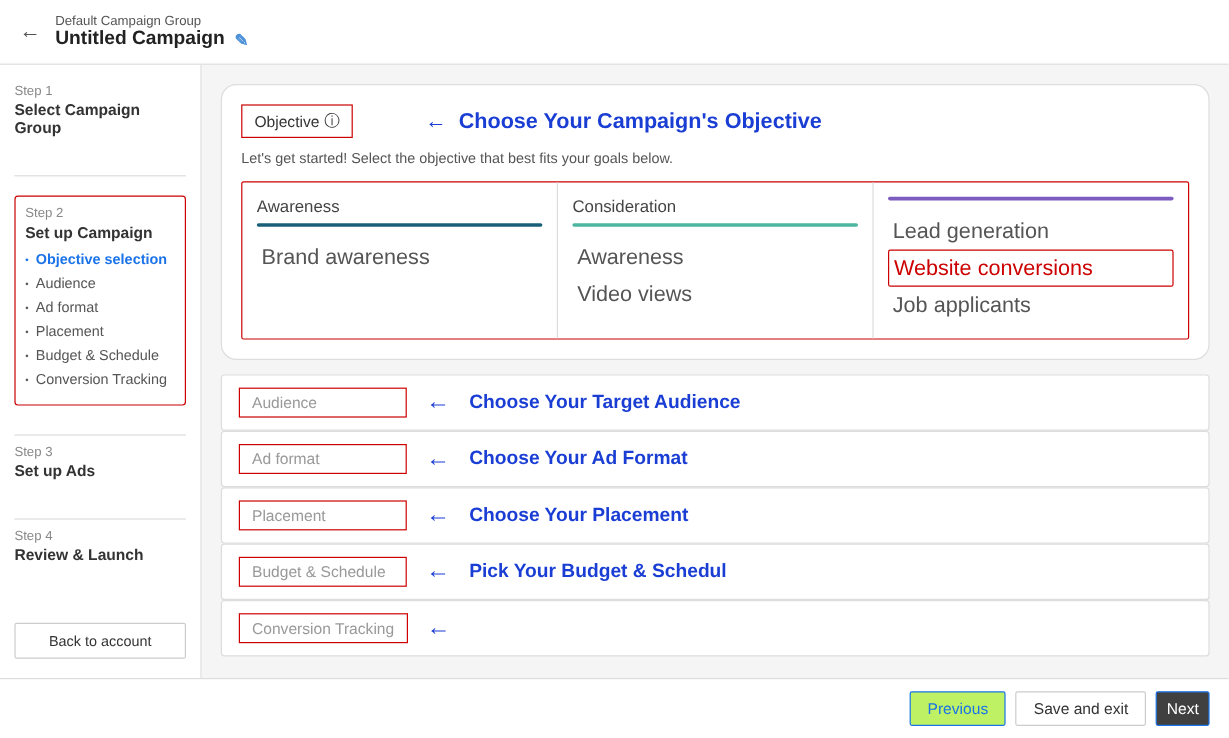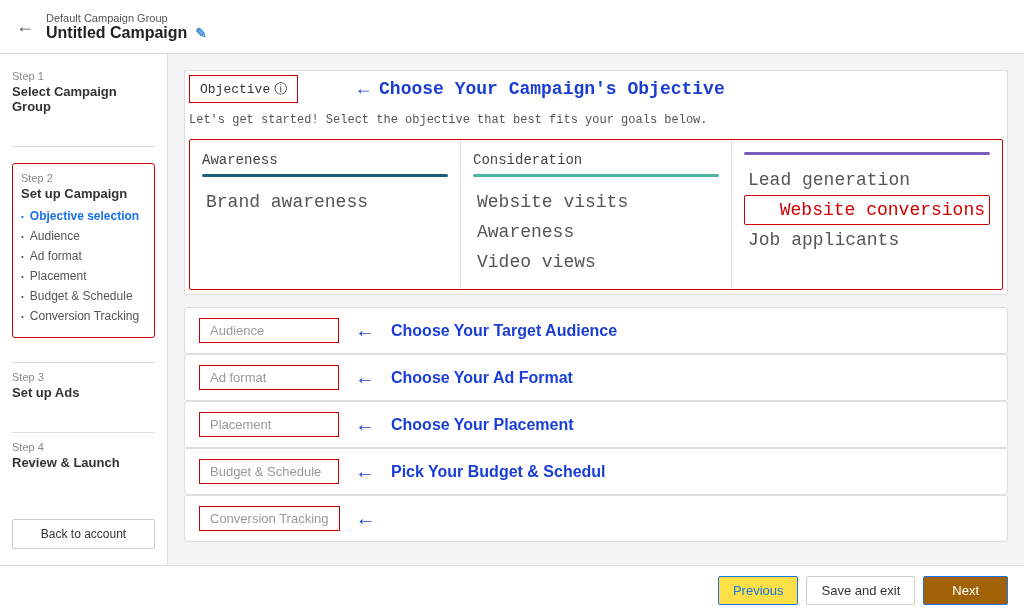--- a/index.html
+++ b/index.html
@@ -24,52 +24,52 @@
     .step-block.active { border: 1.5px solid #cc0000; border-radius: 3px; padding: 8px; margin-bottom: 16px; }
     .nav-item { display: flex; align-items: center; gap: 6px; margin-bottom: 6px; font-size: 12px; color: #555; cursor: pointer; }
     .nav-item.active { color: #1a73e8; font-weight: bold; }
     .nav-dot { font-size: 8px; }
     .back-to-account-btn { margin-top: auto; border: 1px solid #ccc; background: #fff; padding: 7px 12px; font-size: 12px; cursor: pointer; color: #333; border-radius: 2px; }
 
     
     .content { flex: 1; overflow-y: auto; padding: 16px; display: flex; flex-direction: column; gap: 12px; }
 
     
-    .objective-section { background: #fff; border: 1px solid #ddd; border-radius: 1px; padding: 4px; font-family: Liberation Mono, monospace; }
+    .objective-section { background: #fff; border: 1px solid #ddd; border-radius: 13px; padding: 16px; }
     .objective-header-row { display: flex; align-items: center; gap: 60px; margin-bottom: 10px; }
     .objective-label-box { border: 1.5px solid #cc0000; padding: 4px 10px; font-size: 13px; display: flex; align-items: center; gap: 4px; }
     .arrow-and-title { display: flex; align-items: center; gap: 10px; }
     .arrow-right { color: #1a3ed4; font-size: 18px; }
     .section-main-title { color: #1a3ed4; font-size: 18px; font-weight: bold; }
     .objective-subtitle { font-size: 12px; color: #555; margin-bottom: 12px; }
 
     .objective-columns { display: flex; gap: 0; border: 1.5px solid #cc0000; border-radius: 2px; }
     .obj-col { flex: 1; padding: 12px; border-right: 1px solid #ddd; }
     .obj-col:last-child { border-right: none; }
     .obj-col-title { font-size: 14px; color: #444; margin-bottom: 6px; }
     .obj-col-bar { height: 3px; border-radius: 2px; margin-bottom: 10px; }
     .bar-awareness { background: #1a5f7a; }
     .bar-consideration { background: #4db6a0; }
     .bar-conversions { background: #7c5cbf; }
     .obj-item { font-size: 18px; color: #555; padding: 5px 4px; cursor: pointer; }
-    .obj-item.highlight { color: #cc0000; border: 1px solid #cc0000; padding: 4px; border-radius: 2px; text-align: right; }
+    .obj-item.highlight { color: #cc0000; border: 1px solid #cc0000; padding: 4px; border-radius: 2px; }
 
     
     .arrow-section { background: #fff; border: 1px solid #ddd; border-radius: 3px; padding: 10px 14px; display: flex; align-items: center; gap: 16px; }
     .section-label-box { border: 1.5px solid #cc0000; padding: 4px 10px; font-size: 13px; color: #999; min-width: 140px; }
     .arrow-indicator { color: #1a3ed4; font-size: 20px; }
     .section-instruction { color: #1a3ed4; font-size: 16px; font-weight: bold; }
 
     
     .footer { background: #fff; border-top: 1px solid #ddd; padding: 10px 16px; display: flex; align-items: center; justify-content: space-between; flex-shrink: 0; }
     .footer-left { }
     .footer-right { display: flex; gap: 8px; }
-    .btn-previous { border: 1.5px solid #1a73e8; background: #fde047; color: #1a73e8; padding: 6px 14px; font-size: 13px; cursor: pointer; border-radius: 2px; }
+    .btn-previous { border: 1.5px solid #1a73e8; background: #bef264; color: #1a73e8; padding: 6px 14px; font-size: 13px; cursor: pointer; border-radius: 2px; }
     .btn-save-exit { border: 1px solid #ccc; background: #fff; color: #333; padding: 6px 14px; font-size: 13px; cursor: pointer; border-radius: 2px; }
-    .btn-next { border: 1.5px solid #1a73e8; background: #a16207; color: #fff; padding: 6px 28px; font-size: 13px; cursor: pointer; border-radius: 2px; }
+    .btn-next { border: 1.5px solid #1a73e8; background: #404040; color: #fff; padding: 6px 8px; font-size: 13px; cursor: pointer; border-radius: 2px; }
 
     .step-divider { border: none; border-top: 1px solid #ddd; margin: 8px 0; }
   </style>
 </head>
 <body>
 
 <div class="header">
   <span class="back-arrow">←</span>
   <div class="header-title">
     <span class="header-campaign-group">Default Campaign Group</span>
@@ -147,21 +147,20 @@
       <div class="objective-subtitle">Let's get started! Select the objective that best fits your goals below.</div>
       <div class="objective-columns" id="objective-columns-container">
           <div class="obj-col">
       <div class="obj-col-title">Awareness</div>
       <div class="obj-col-bar bar-awareness"></div>
       <div class="obj-item">Brand awareness</div>
     </div>
           <div class="obj-col">
       <div class="obj-col-title">Consideration</div>
       <div class="obj-col-bar bar-consideration"></div>
-      <div class="obj-item">Website visits</div>
             <div class="obj-item">Awareness</div>
             <div class="obj-item">Video views</div>
     </div>
           <div class="obj-col">
       <div class="obj-col-bar bar-conversions"></div>
       <div class="obj-item">Lead generation</div>
             <div class="obj-item highlight">Website conversions</div>
             <div class="obj-item">Job applicants</div>
     </div>
         </div>

